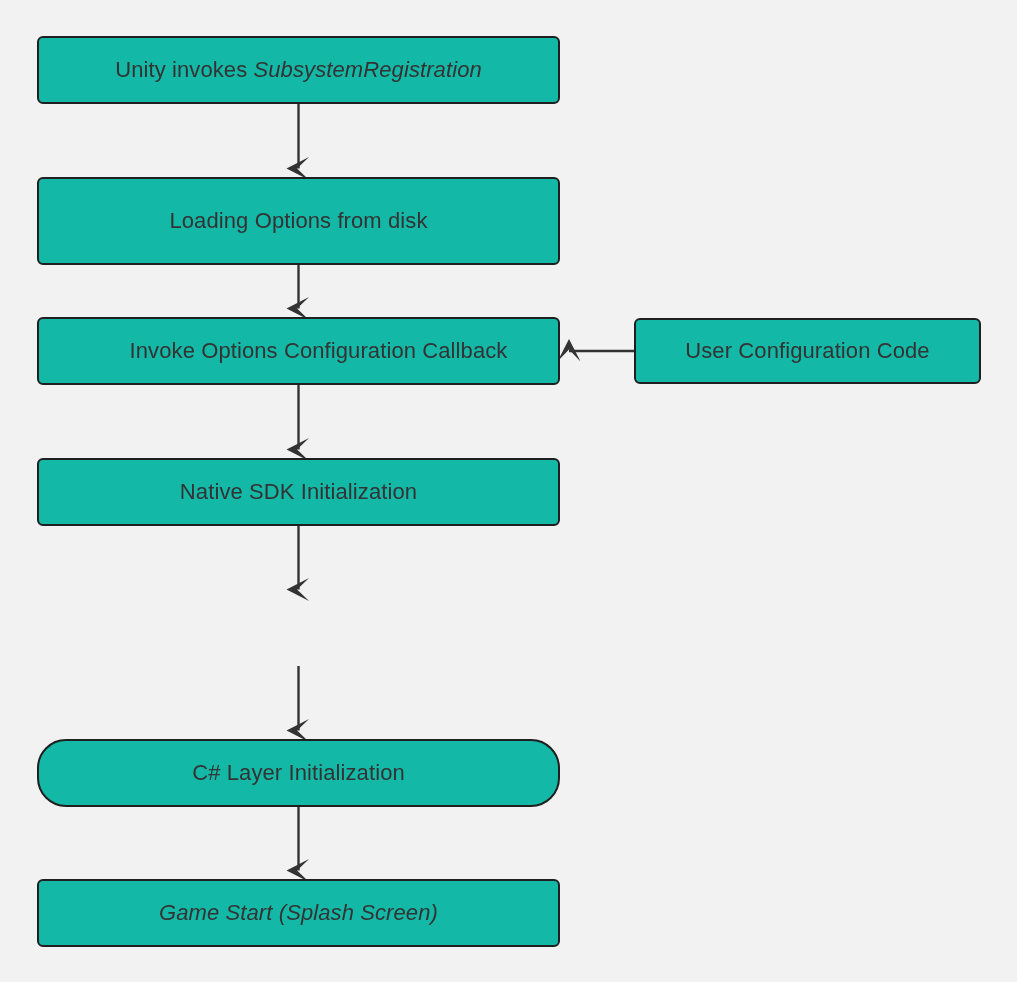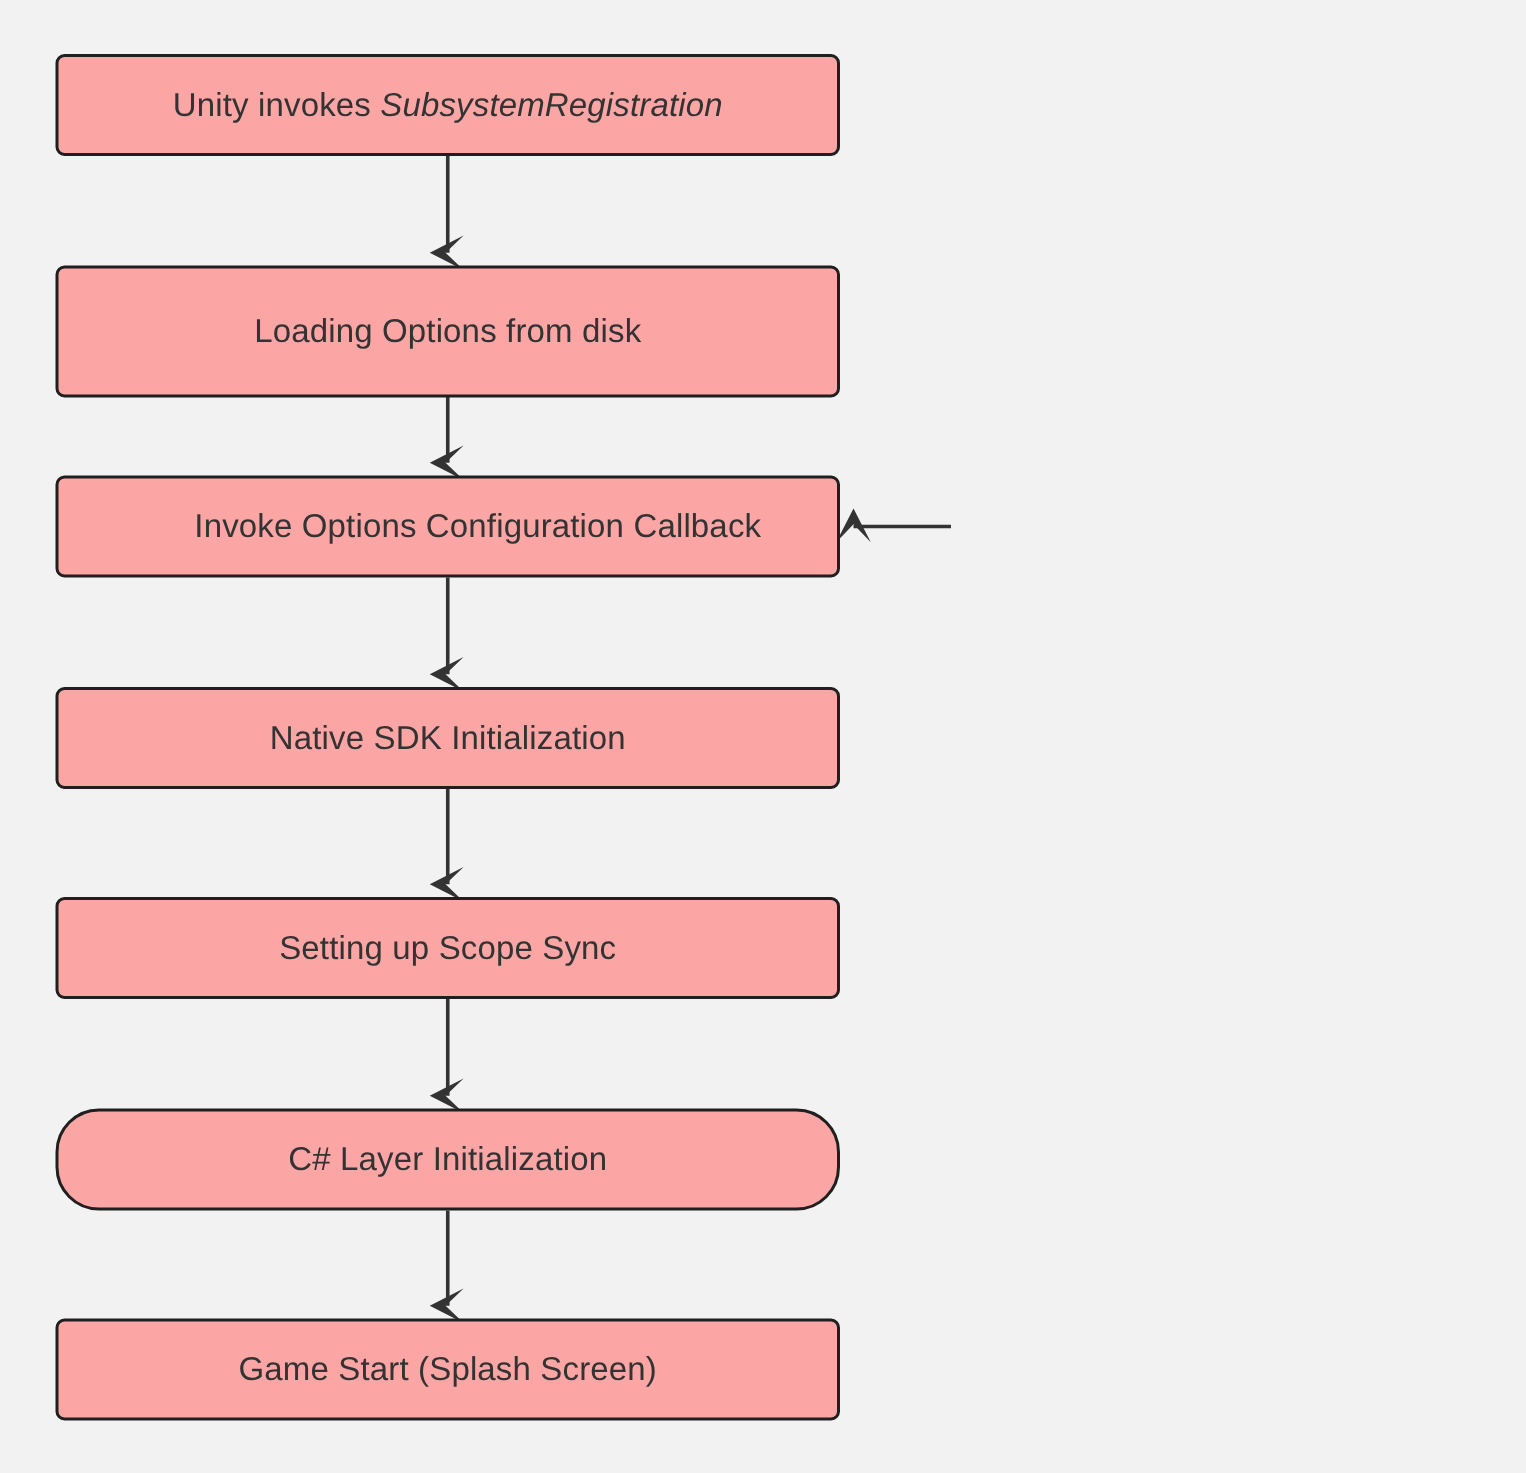--- a/index.html
+++ b/index.html
@@ -24,21 +24,21 @@
     position: absolute;
     left: 0;
     top: 0;
     width: 1017px;
     height: 982px;
     pointer-events: none;
   }
   .node {
     position: absolute;
     box-sizing: border-box;
-    background: #fca5a5;
+    background: #14b8a6;
     border: 2.4px solid #1f1f1f;
     border-radius: 6px;
     display: flex;
     align-items: center;
     justify-content: center;
     text-align: center;
   }
   .node-label {
     font-size: 22px;
     line-height: 26px;
@@ -97,26 +97,26 @@
   </div>
 
   <div class="node" style="left:37px; top:317px; width:523px; height:68px;padding-left:40px;">
     <span class="node-label">Invoke Options Configuration Callback</span>
   </div>
 
   <div class="node" style="left:37px; top:458px; width:523px; height:68px;">
     <span class="node-label">Native SDK Initialization</span>
   </div>
 
-  <div class="node" style="left:37px; top:598px; width:523px; height:68px;">
-    <span class="node-label">Setting up Scope Sync</span>
-  </div>
 
   <div class="node" style="left:37px; top:739px; width:523px; height:68px;border-radius:29px;">
     <span class="node-label">C# Layer Initialization</span>
   </div>
 
-  <div class="node" style="left:37px; top:879px; width:523px; height:68px;">
+  <div class="node" style="left:37px; top:879px; width:523px; height:68px;font-style:italic;">
     <span class="node-label">Game Start (Splash Screen)</span>
   </div>
 
+  <div class="node" style="left:634px; top:318px; width:347px; height:66px;">
+    <span class="node-label">User Configuration Code</span>
+  </div>
 
 </div>
 
 </body></html>

